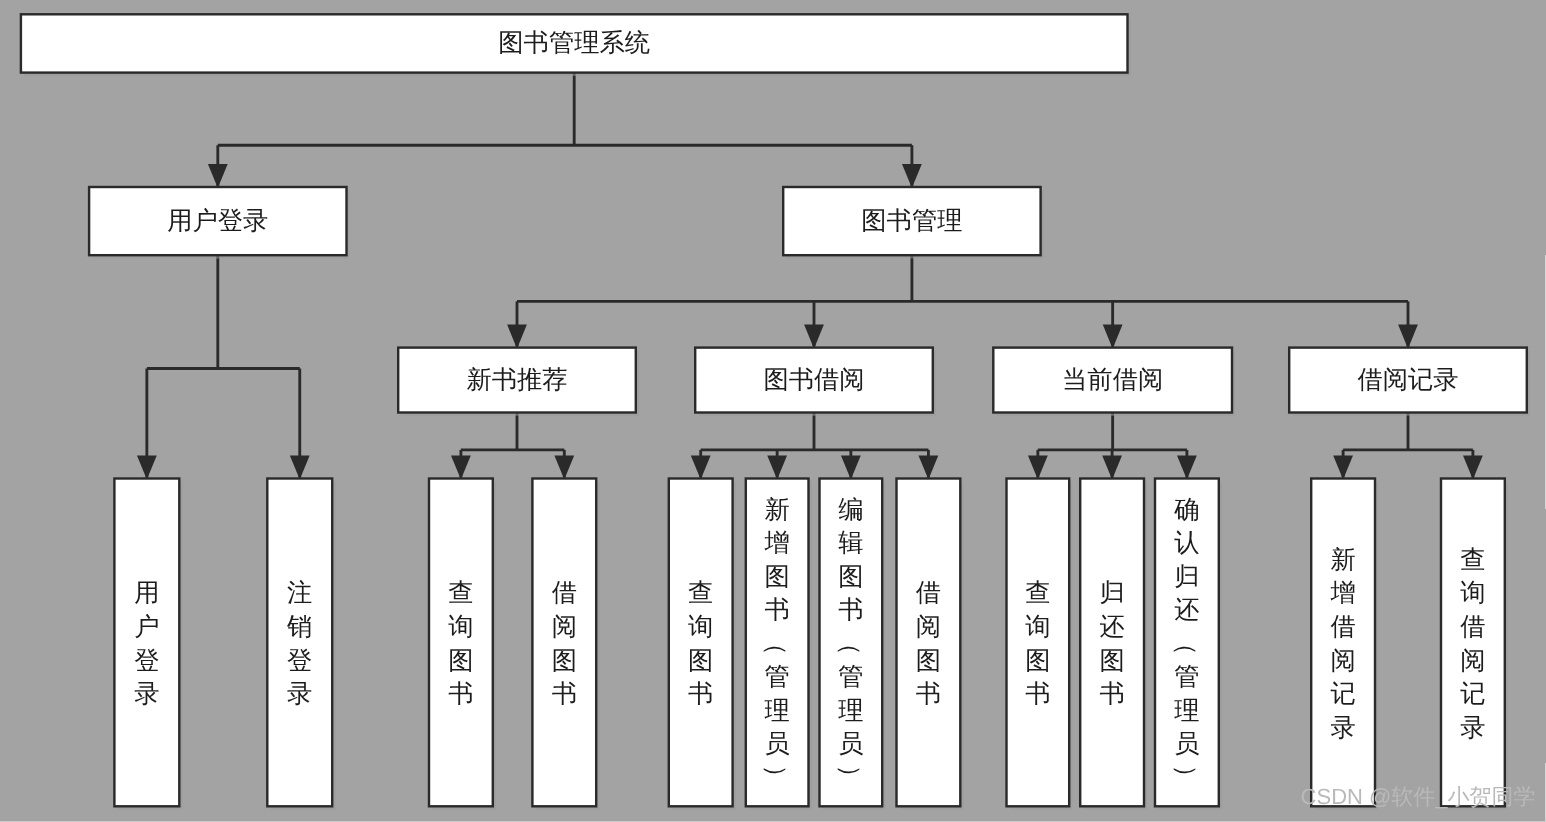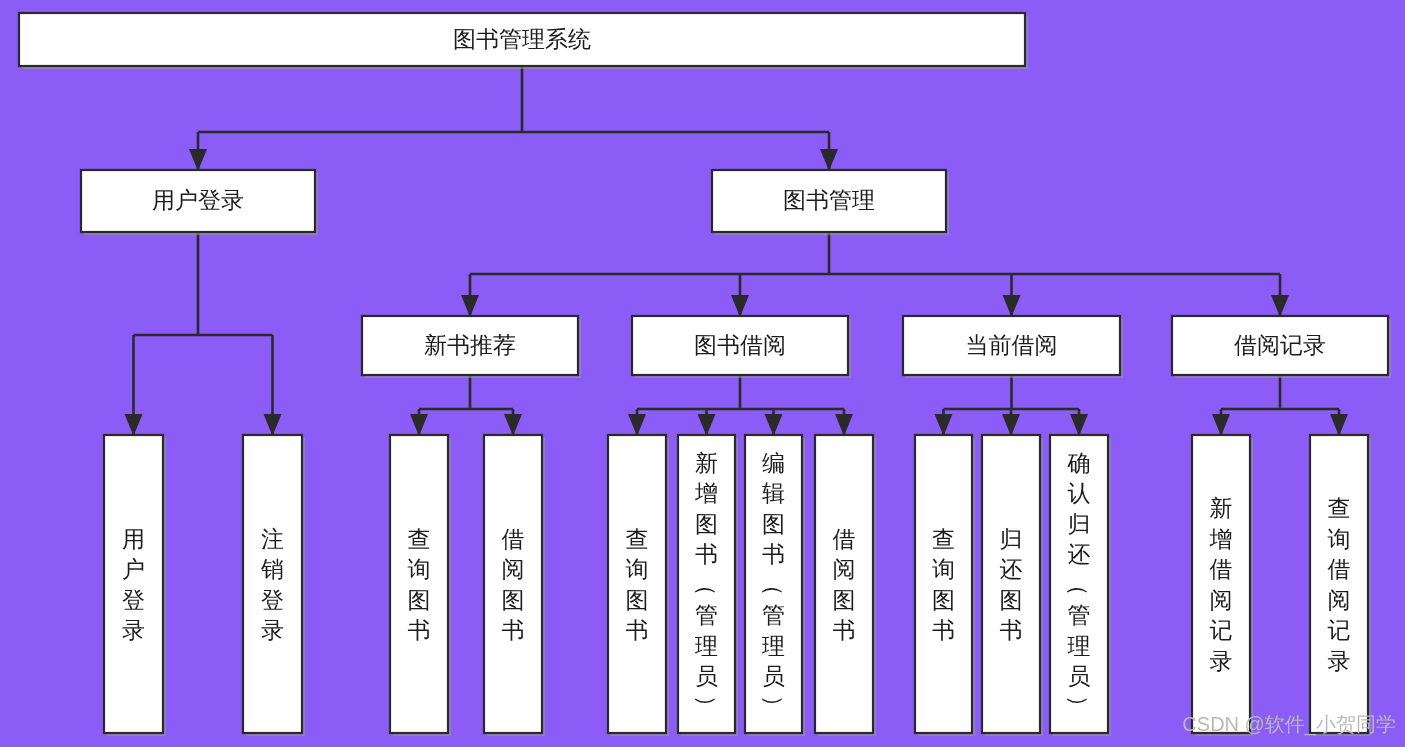--- a/index.html
+++ b/index.html
@@ -8,21 +8,21 @@
     padding: 0;
     background: #ffffff;
   }
   body {
     font-family: "Liberation Sans", "DejaVu Sans", sans-serif;
   }
   #diagram-root {
     position: relative;
     width: 1405px;
     height: 747px;
-    background: #8b5cf6;
+    background: #a3a3a3;
     overflow: hidden;
   }
   svg.diagram-canvas {
     display: block;
     width: 1405px;
     height: 747px;
   }
   .node-box {
     fill: #ffffff;
     stroke: #2a2a2a;

